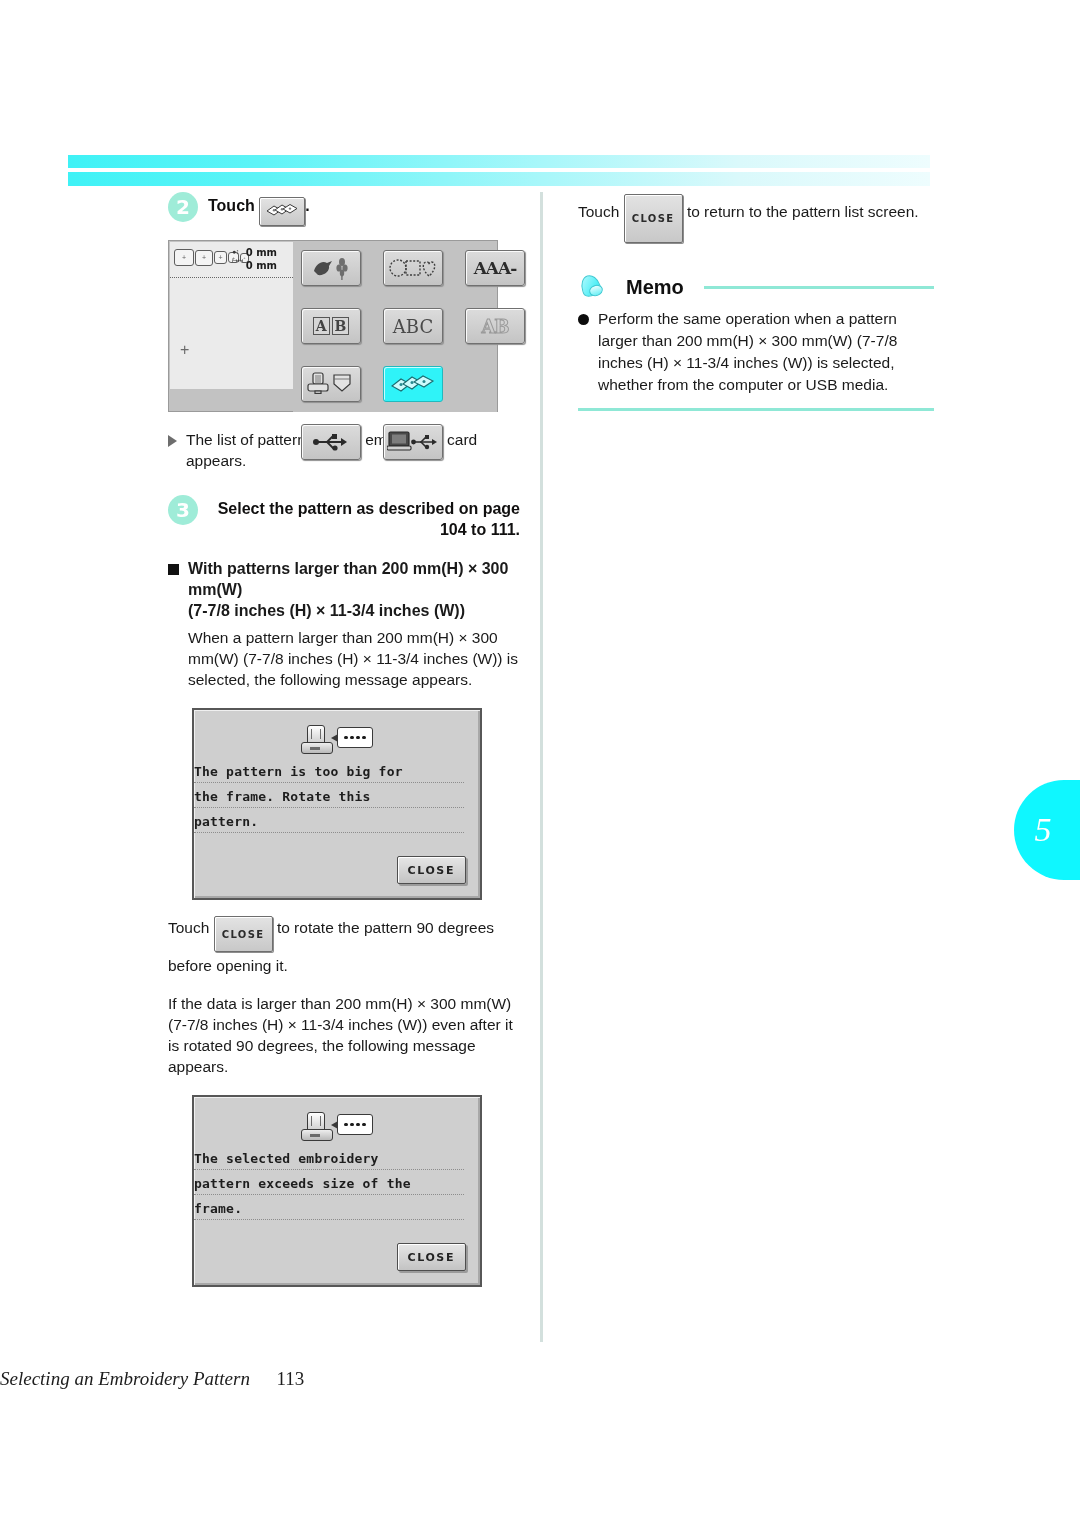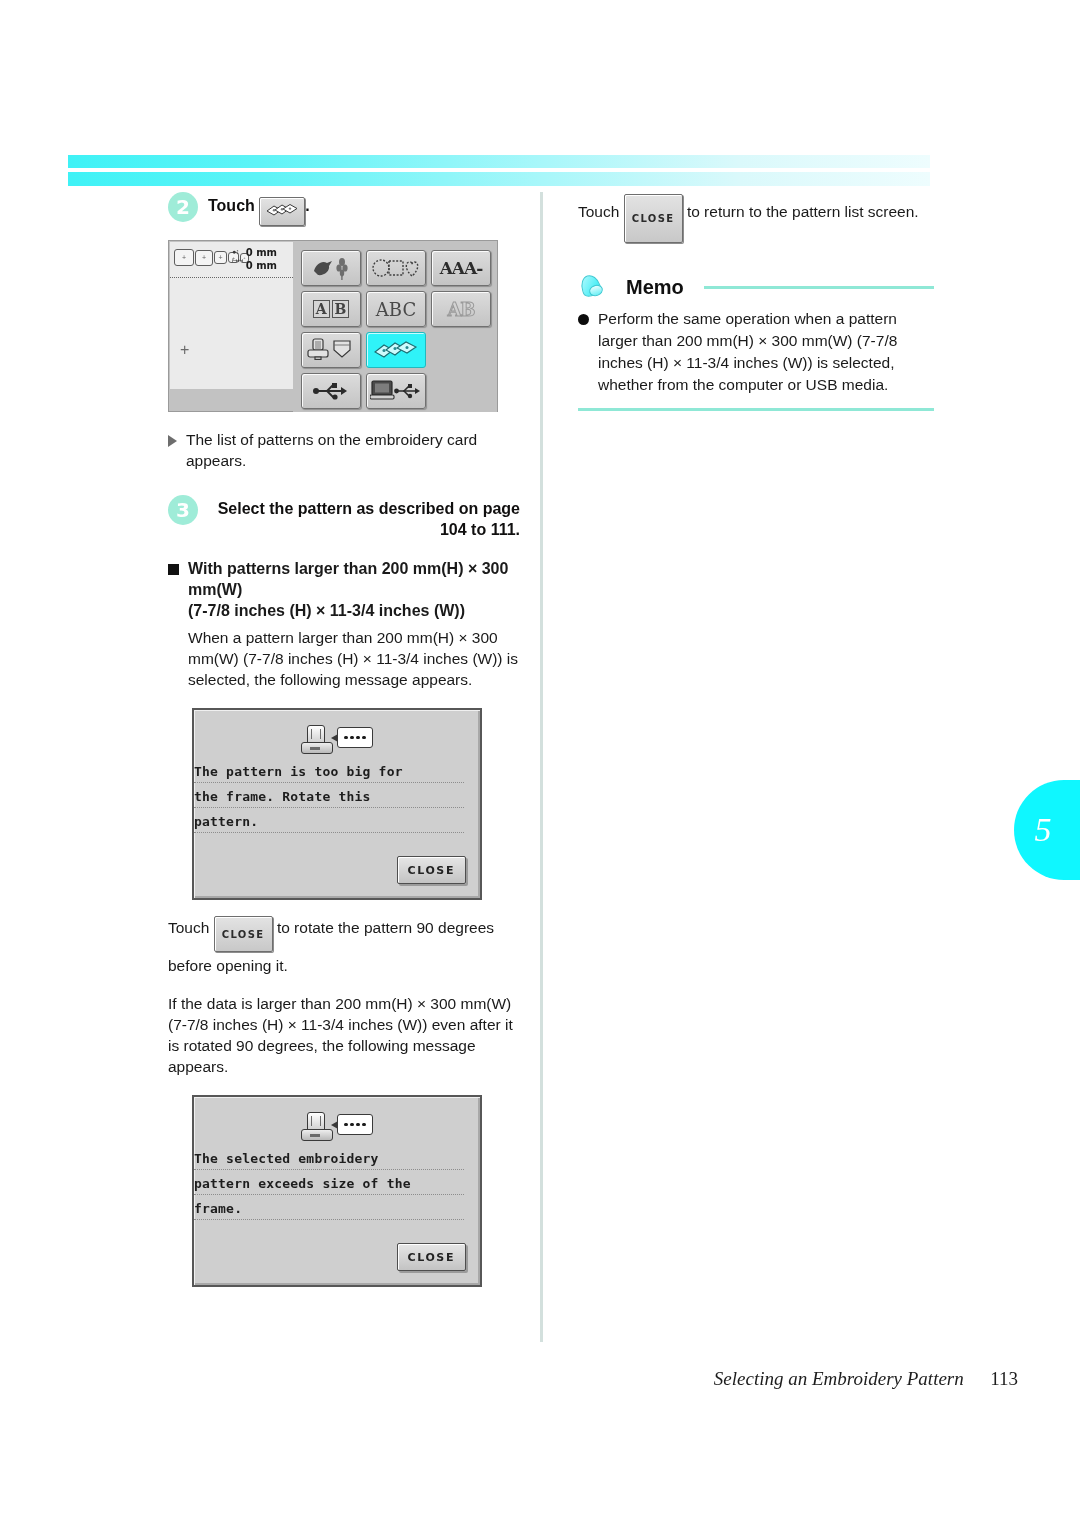--- a/index.html
+++ b/index.html
@@ -81,21 +81,21 @@
   .hoop.h4{width:9px;height:9px;font-size:5px;}
   .hoop.h5{width:7px;height:8px;font-size:4px;}
   .meas{position:absolute;left:62px;top:4px;display:flex;gap:3px;align-items:flex-start;}
   .meas-ic{display:flex;flex-direction:column;gap:2px;padding-top:2px;}
   .meas-ic i{font-style:normal;font-size:7px;color:#3a3a3a;line-height:7px;letter-spacing:-0.5px;}
   .meas-vals{display:flex;flex-direction:column;line-height:13px;}
   .meas-vals b{font-size:10px;font-weight:700;color:#1a1a1a;font-family:"DejaVu Sans",sans-serif;}
   .lcd-cross{position:absolute;left:10px;top:100px;color:#6a6a6a;font-size:16px;line-height:1;}
   .lcd-right{position:absolute;left:124px;top:1px;width:204px;height:170px;background:#c2c2c2;}
   .keygrid{position:absolute;left:8px;top:8px;display:grid;
-    grid-template-columns:repeat(3,60px);grid-auto-rows:36px;gap:5px;}
+    grid-template-columns:repeat(3,60px);grid-auto-rows:36px;gap:22px;}
   .key{background:linear-gradient(180deg,#dcdcdc,#c4c4c4);
     border:1px solid #707070;border-radius:3px;
     box-shadow:inset 1px 1px 0 #fbfbfb, 1px 1px 1px #909090;
     display:flex;align-items:center;justify-content:center;
     font-size:15px;color:#2c2c2c;overflow:hidden;}
   .key.sel{background:#2ff3f8;border-color:#21b9be;box-shadow:inset 1px 1px 0 #c8fdff;}
   .key.empty{background:none;border:none;box-shadow:none;}
   .key .lbl{font-family:"DejaVu Serif",serif;font-weight:700;letter-spacing:-1px;}
   .key .lbl.thin{font-family:"DejaVu Serif",serif;font-weight:400;letter-spacing:0px;}
   .key .lbl.outline{color:transparent;-webkit-text-stroke:1px #9a9a9a;}
@@ -142,21 +142,21 @@
   .bell .b2{position:absolute;left:11px;top:12px;width:12px;height:9px;
     background:linear-gradient(180deg,#e6feff,#6ef0f6);
     border:1.2px solid #41c9d2;border-radius:50%;transform:rotate(-18deg);}
   .memo-title{font-size:20px;font-weight:700;color:#101010;}
   .memo-rule{flex:1 1 auto;height:3px;background:#8fe8d6;}
   .memo-rule-btm{height:3px;background:#8fe8d6;margin-top:12px;}
   .memo-item{display:flex;gap:9px;align-items:flex-start;margin-top:7px;}
   .dot{flex:0 0 auto;width:11px;height:11px;border-radius:50%;background:#0c0c0c;margin-top:6px;}
 
   
-  .footer{position:absolute;left:0;right:2px;top:1368px;text-align:right;padding-right:60px;}
+  .footer{position:absolute;left:0;right:2px;top:1368px;text-align:left;padding-right:60px;}
   .footer .ft{font-family:"Liberation Serif",serif;font-style:italic;font-size:19px;color:#1d1d1d;}
   .footer .pg{font-family:"Liberation Serif",serif;font-size:19px;color:#1d1d1d;margin-left:22px;}
 
   .mb6{margin-bottom:6px;} .mb14{margin-bottom:14px;}
   .mb18{margin-bottom:18px;} .mb24{margin-bottom:24px;} .mb30{margin-bottom:30px;}
 </style>
 </head>
 <body>
 
 <div class="page">

